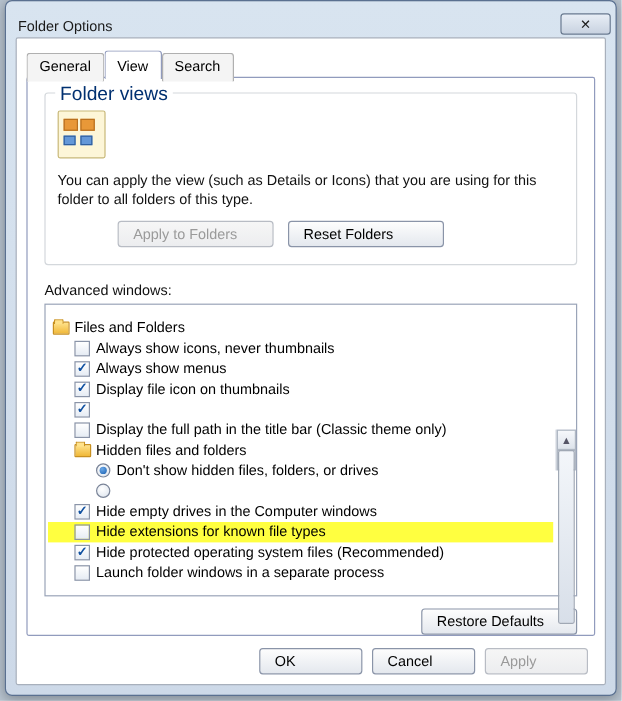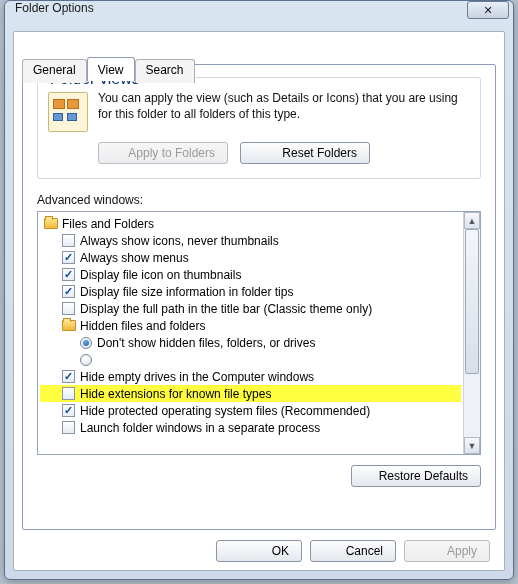--- a/index.html
+++ b/index.html
@@ -18,21 +18,21 @@
     left: 4px; top: 0;
     width: 510px; height: 580px;
     background: linear-gradient(#d8e4f0, #cdd9e8);
     border: 1px solid #5a7090;
     border-radius: 6px;
     box-shadow: 0 2px 10px rgba(0,0,0,.3);
   }
   .titlebar {
     height: 28px;
     display: flex;
-    align-items: flex-start;
+    align-items: flex-end;
     padding: 0 4px 0 10px;
     color: #1a1a1a;
   }
   .titlebar-text { flex: 1; font-size: 12px; }
   .close-btn {
     width: 42px; height: 18px;
     border: 1px solid #6a7a90;
     border-radius: 3px;
     background: linear-gradient(#e8eef6, #c8d2e0);
     display: flex; align-items: center; justify-content: center;
@@ -41,21 +41,21 @@
   }
   .inner {
     position: absolute;
     left: 8px; right: 8px; top: 30px; bottom: 8px;
     background: #fff;
     border: 1px solid #a8b0bc;
     border-radius: 2px;
   }
   .tabstrip {
     position: absolute;
-    left: 8px; top: 27px;
+    left: 8px; top: 12px;
     display: flex;
     gap: 0;
     z-index: 3;
   }
   .tab {
     padding: 3px 10px 4px 10px;
     font-size: 12px;
     border: 1px solid #b0b0b0;
     border-bottom: none;
     border-radius: 3px 3px 0 0;
@@ -87,21 +87,21 @@
     margin-bottom: 14px;
   }
   .group-title {
     position: absolute;
     top: -8px; left: 8px;
     background: #fff;
     padding: 0 4px;
     font-size: 16px;
     color: #003070;
   }
-  .fv-row { display: flex; gap: 10px; align-items: flex-start; }
+  .fv-row { display: flex; gap: 10px; align-items: flex-start; flex-direction: column; }
   .fv-icon {
     width: 40px; height: 40px;
     border: 1px solid #c8b878;
     background: #fdf6d8;
     border-radius: 2px;
     position: relative;
     flex: 0 0 auto;
     margin-top: 2px;
   }
   .fv-icon::before, .fv-icon::after {
@@ -119,29 +119,30 @@
   .fv-text { font-size: 12px; line-height: 1.35; color: #111; }
   .fv-btns { display: flex; gap: 12px; margin-top: 10px; margin-left: 50px; }
   .btn {
     min-width: 130px;
     padding: 3px 12px;
     font-size: 12px;
     border: 1px solid #8a94a8;
     border-radius: 3px;
     background: linear-gradient(#fdfdfd, #e4e8ee);
     cursor: pointer;
-    text-align: right;
+    text-align: left;
   }
   .btn.disabled { color: #9a9a9a; cursor: default; background: linear-gradient(#f6f6f6,#ecedef); border-color:#b8bcc4;}
   .adv-label { font-size: 12px; margin-bottom: 4px; display: block; color:#111;}
   .tree-wrap {
     border: 1px solid #9aa4b8;
     height: 244px;
     display: flex;
     background: #fff;
+    align-items: center;
   }
   .tree {
     flex: 1;
     overflow: hidden;
     padding: 3px 2px;
   }
   .row {
     display: flex; align-items: center;
     height: 17px;
     font-size: 12px;
@@ -272,21 +273,20 @@
             <span>Always show menus</span>
           </div>
           <div class="row">
             <span class="ind1"></span>
               <span class="chk">✓</span>
             <span>Display file icon on thumbnails</span>
           </div>
           <div class="row">
             <span class="ind1"></span>
               <span class="chk">✓</span>
-            <span>Display file size information in folder tips</span>
           </div>
           <div class="row">
             <span class="ind1"></span>
               <span class="chk off">✓</span>
             <span>Display the full path in the title bar (Classic theme only)</span>
           </div>
 
           <div class="row">
             <span class="ind1"></span>
               <span class="folder-ic"></span>

